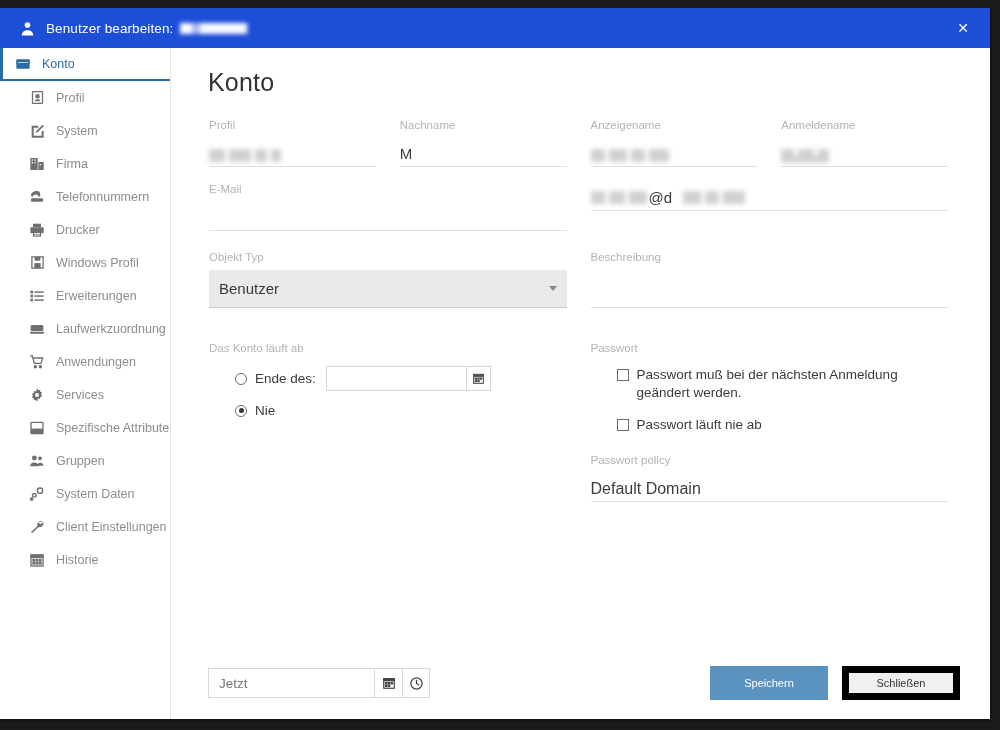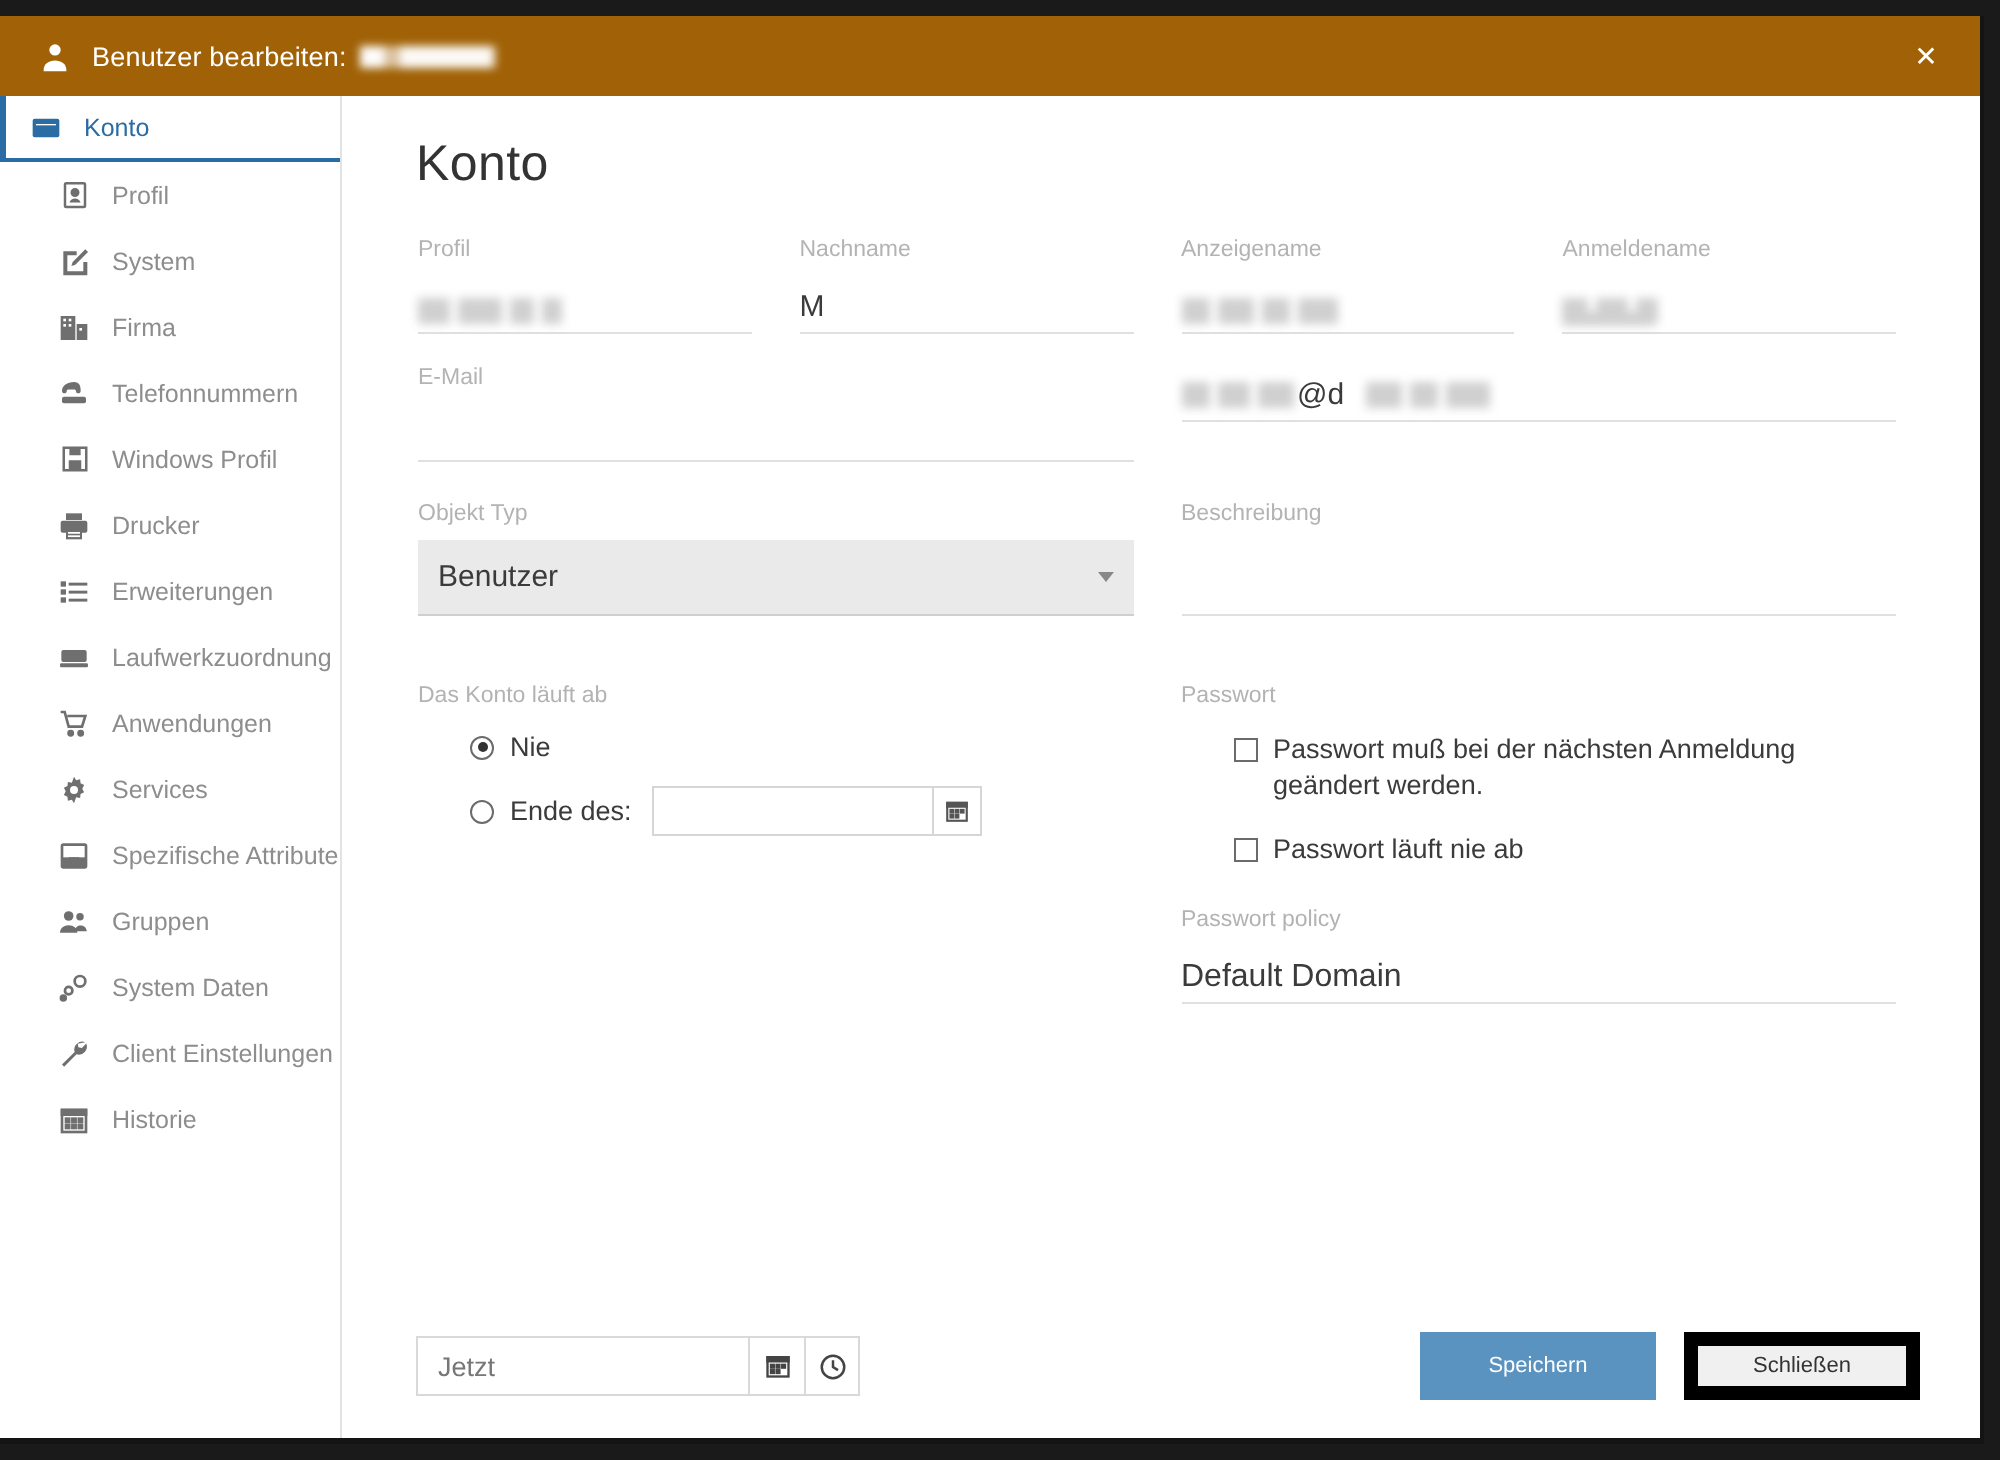--- a/index.html
+++ b/index.html
@@ -18,21 +18,21 @@
     border-right: 2px solid #141414;
     border-bottom: 3px solid #141414;
     display: flex;
     flex-direction: column;
     overflow: hidden;
   }
 
   
   .titlebar {
     height: 40px;
-    background: #a16207;
+    background: #1d4ed8;
     color: #ffffff;
     display: flex;
     align-items: center;
     padding: 0 14px 0 18px;
     flex: 0 0 40px;
     text-align: center;
   }
   .titlebar .tb-icon { width: 18px; height: 18px; margin-right: 10px; display:flex; align-items:center; justify-content:center; }
   .titlebar .tb-title { font-size: 13.5px; letter-spacing: .1px; white-space: nowrap; }
   .redact {
@@ -357,40 +357,40 @@
             <path d="M12 3C7 3 3 6 3 9.5c0 1.2.7 2 1.8 2 1 0 1.7-.6 1.7-1.6 0-.8.6-1.2 1.4-1.2h4.2c.8 0 1.4.4 1.4 1.2 0 1 .7 1.6 1.7 1.6 1.1 0 1.8-.8 1.8-2C17 6 16 3 12 3z"></path>
             <rect x="3" y="14" width="18" height="5" rx="1.5"></rect>
           </svg>
         </span>
         <span>Telefonnummern</span>
       </div>
 
 
       <div class="side-item">
         <span class="s-ico">
-          <svg width="15" height="15" viewBox="0 0 24 24" fill="none" stroke="currentColor" stroke-width="2">
-            <rect x="3" y="3" width="18" height="18"></rect>
-            <rect x="7.5" y="3" width="9" height="6" fill="currentColor" stroke="none"></rect>
-            <rect x="7" y="13" width="10" height="8" fill="currentColor" stroke="none"></rect>
-          </svg>
-        </span>
-        <span>Windows Profil</span>
-      </div>
-
-      <div class="side-item">
-        <span class="s-ico">
           <svg width="16" height="16" viewBox="0 0 24 24" fill="currentColor">
             <rect x="6" y="2.5" width="12" height="5"></rect>
             <rect x="2" y="8" width="20" height="9" rx="1.5"></rect>
             <rect x="6" y="15" width="12" height="7" fill="currentColor"></rect>
             <rect x="7.5" y="16.5" width="9" height="1.3" fill="#fff"></rect>
             <rect x="7.5" y="19" width="9" height="1.3" fill="#fff"></rect>
           </svg>
         </span>
         <span>Drucker</span>
+      </div>
+
+      <div class="side-item">
+        <span class="s-ico">
+          <svg width="15" height="15" viewBox="0 0 24 24" fill="none" stroke="currentColor" stroke-width="2">
+            <rect x="3" y="3" width="18" height="18"></rect>
+            <rect x="7.5" y="3" width="9" height="6" fill="currentColor" stroke="none"></rect>
+            <rect x="7" y="13" width="10" height="8" fill="currentColor" stroke="none"></rect>
+          </svg>
+        </span>
+        <span>Windows Profil</span>
       </div>
 
       <div class="side-item">
         <span class="s-ico">
           <svg width="16" height="16" viewBox="0 0 24 24" fill="currentColor">
             <rect x="2" y="4" width="4" height="4"></rect>
               <rect x="8" y="5" width="14" height="2.2"></rect>
             <rect x="2" y="10" width="4" height="4"></rect>
               <rect x="8" y="11" width="14" height="2.2"></rect>
             <rect x="2" y="16" width="4" height="4"></rect>
@@ -579,25 +579,20 @@
             <div class="f-underline" style="height:38px;">
               <span class="f-value"></span>
             </div>
           </div>
         </div>
 
         <div class="grid4" style="margin-top:34px;">
 
           <div class="col c-half">
             <div class="group-label">Das Konto läuft ab</div>
-
-            <div class="radio-row">
-              <span class="rd on"></span>
-              <span>Nie</span>
-            </div>
 
             <div class="radio-row">
               <span class="rd"></span>
               <div class="date-inline">
                 <span class="dlabel">Ende des:</span>
                 <span class="inp-group">
                   <span class="txt"></span>
                   <span class="btn-ico">
                     <svg width="13" height="13" viewBox="0 0 24 24" fill="none" stroke="currentColor" stroke-width="2">
                       <rect x="3" y="4.5" width="18" height="16.5"></rect>
@@ -605,20 +600,25 @@
                       <rect x="6" y="11" width="2.4" height="2.4" fill="currentColor"></rect>
                       <rect x="10.8" y="11" width="2.4" height="2.4" fill="currentColor"></rect>
                       <rect x="15.6" y="11" width="2.4" height="2.4" fill="currentColor"></rect>
                       <rect x="6" y="15.6" width="2.4" height="2.4" fill="currentColor"></rect>
                       <rect x="10.8" y="15.6" width="2.4" height="2.4" fill="currentColor"></rect>
                     </svg>
                   </span>
                 </span>
               </div>
             </div>
+
+            <div class="radio-row">
+              <span class="rd on"></span>
+              <span>Nie</span>
+            </div>
           </div>
 
           <div class="col c-half">
             <div class="group-label">Passwort</div>
 
             <div class="check-row">
               <span class="ck"></span>
               <span class="ck-text">Passwort muß bei der nächsten Anmeldung geändert werden.</span>
             </div>
 

